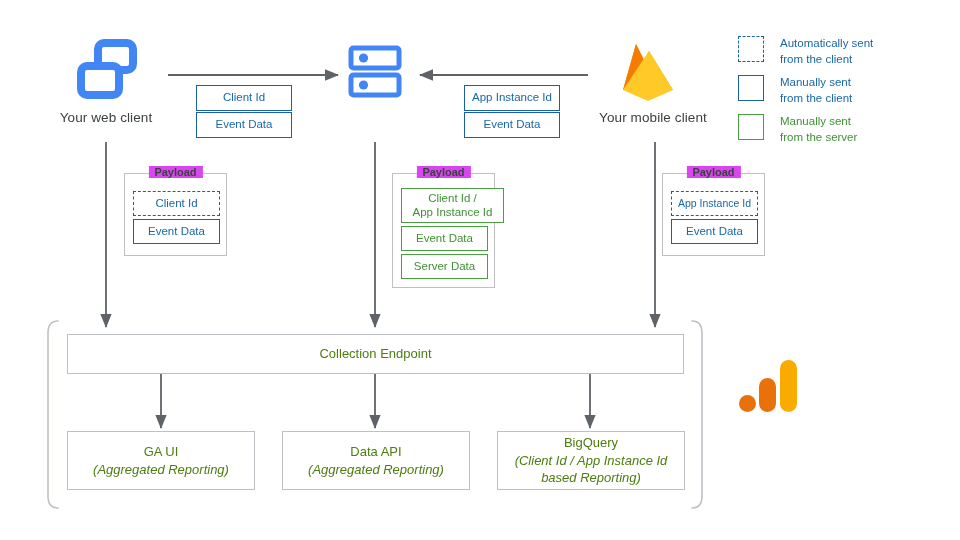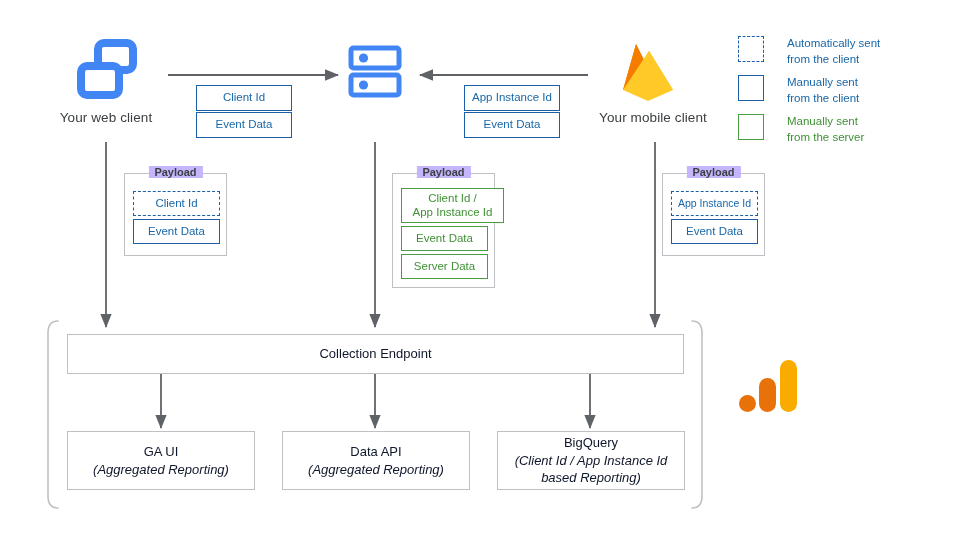--- a/index.html
+++ b/index.html
@@ -36,43 +36,43 @@
 
   
   .payload {
     position: absolute;
     border: 1px solid #bdc1c6;
     background: #ffffff;
   }
   .payload-legend {
     position: absolute;
     top: -8px; left: 50%; transform: translateX(-50%);
-    background: #c4b5fd;
+    background: #d946ef;
     padding: 0 6px;
     font-size: 11px;
     font-weight: bold;
     color: #3c4043;
     white-space: nowrap;
   }
 
   
   .grey-box {
     position: absolute;
     border: 1px solid #bdc1c6;
     background: #ffffff;
     display: flex; flex-direction: column;
     align-items: center; justify-content: center;
-    color: #0f172a;
+    color: #4d7c0f;
     text-align: center;
   }
   .gb-title { font-size: 13px; line-height: 1.35; }
   .gb-sub   { font-size: 13px; font-style: italic; line-height: 1.35; }
 
   
-  .legend-row { position: absolute; display: flex; align-items: flex-start; gap: 23px; }
+  .legend-row { position: absolute; display: flex; align-items: flex-start; gap: 16px; }
   .legend-swatch { width: 26px; height: 26px; background: #fff; flex: 0 0 auto; }
   .sw-dash  { border: 1.6px dashed #1a5fa8; }
   .sw-solid { border: 1.6px solid #1a5fa8; }
   .sw-green { border: 1.6px solid #4a9e41; }
   .legend-text { font-size: 11.5px; line-height: 1.35; white-space: nowrap; }
   .legend-text.blue  { color: #1967a8; }
   .legend-text.green { color: #3f9134; }
 
   svg { display: block; }
 </style>

